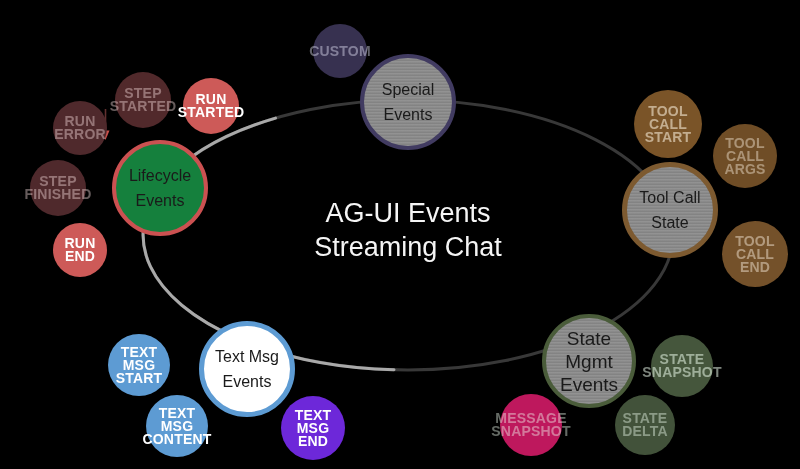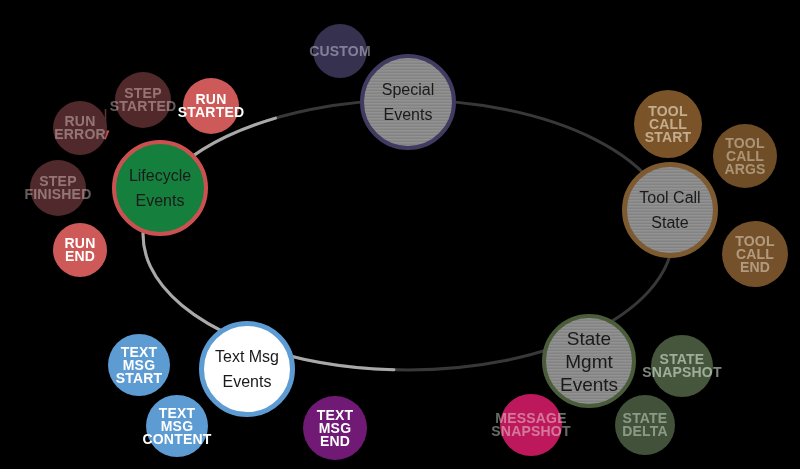--- a/index.html
+++ b/index.html
@@ -75,19 +75,21 @@
   <div class="node sat" style="left: 500px; top: 394px; width: 62px; height: 62px; background-color: #be185d; color: rgba(240, 255, 240, 0.42);">MESSAGE
 SNAPSHOT</div>
   <div class="node hub metal" style="left: 542px; top: 314px; width: 94px; height: 94px; border-width: 4px; line-height: 23px; font-size: 19px; background-color: rgb(139, 139, 139); border-color: rgb(74, 92, 58); color: rgb(26, 26, 26);">State
 Mgmt
 Events</div>
 
   <div class="node sat" style="left: 108px; top: 334px; width: 62px; height: 62px; background-color: rgb(93, 155, 211); color: rgb(255, 255, 255);">TEXT MSG
 START</div>
   <div class="node sat" style="left: 146px; top: 395px; width: 62px; height: 62px; background-color: rgb(93, 155, 211); color: rgb(255, 255, 255);">TEXT MSG
 CONTENT</div>
-  <div class="node sat" style="left: 281px; top: 396px; width: 64px; height: 64px; background-color: #701a75; color: rgb(255, 255, 255); margin-left: 22px;">TEXT
+  <div class="node sat" style="left: 281px; top: 396px; width: 64px; height: 64px; background-color: #6d28d9; color: rgb(255, 255, 255);">TEXT
 MSG END</div>
   <div class="node hub" style="left: 199px; top: 321px; width: 96px; height: 96px; border-width: 5px; background-color: rgb(255, 255, 255); border-color: rgb(93, 155, 211); color: rgb(26, 26, 26);">Text Msg
 Events</div>
 
+  <div class="center-title" style="color: rgb(245, 245, 245);">AG-UI Events
+Streaming Chat</div>
 
 </div>
 
 </body></html>

